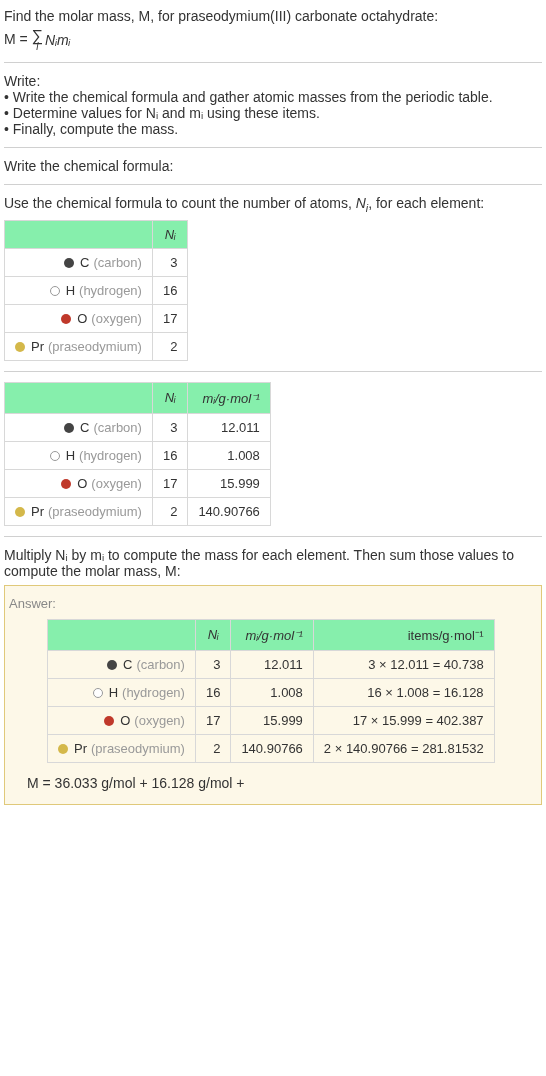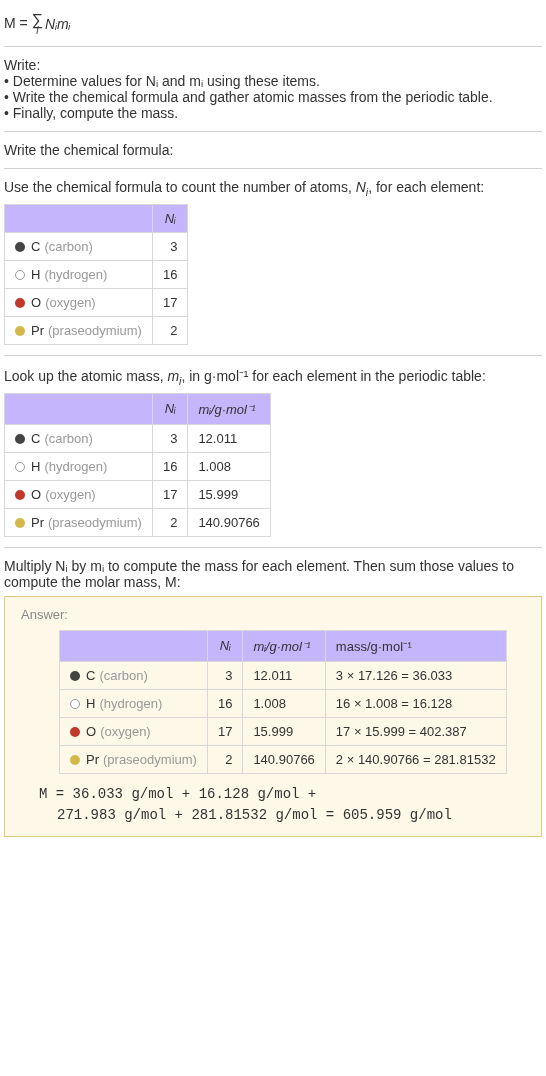--- a/index.html
+++ b/index.html
@@ -13,51 +13,52 @@
 }
 .section { margin-bottom: 6px; }
 .hr { border: none; border-top: 1px solid #d0d0d0; margin: 10px 0; }
 .formula-line { margin: 4px 0; }
 .sub { vertical-align: sub; font-size: 0.75em; }
 .sigma { font-size: 16px; }
 .under { font-size: 10px; display:block; text-align:center; margin-top:-2px; }
 .sigma-wrap { display:inline-block; vertical-align: middle; text-align:center; line-height:1; }
 .after-sigma { display:inline-block; vertical-align: middle; margin-left:2px; }
 table { border-collapse: collapse; margin: 6px 0; }
-td, th { border: 1px solid #d8d8d8; padding: 6px 10px; font-size: 13px; font-weight: normal; text-align: left; }
-th { background: #c4b5fd; }
+td, th { border: 1px solid #d8d8d8; padding: 6px 10px; font-size: 13px; font-weight: normal; text-align: right; }
+th { background: #86efac; }
 td.center, th.center { text-align: center; }
 td.num { text-align: right; }
 .dot { display:inline-block; width:10px; height:10px; border-radius:50%; margin-right:6px; vertical-align:middle; }
 .dot-c { background:#444; }
 .dot-h { background:#fff; border:1px solid #999; }
 .dot-o { background:#c0392b; }
 .dot-pr { background:#d4b84a; }
 .elem-sym { font-weight: normal; color:#333; }
 .elem-name { color:#999; margin-left:4px; }
-.answer-box { border:1px solid #e0c97a; background:#fdf8e8; padding:10px 16px; }
+.answer-box { border:1px solid #e0c97a; background:#fdf8e8; padding:10px 4px; }
 .answer-label { color:#888; font-size:13px; margin-bottom:8px; }
 .indent { margin-left: 38px; }
-.final-calc { margin-top:10px; margin-left:18px; font-size:14px; line-height:1.5;font-family:Liberation Mono, monospace; }
+.final-calc { margin-top:10px; margin-left:18px; font-size:14px; line-height:1.5; }
 </style>
 </head>
 <body>
 
 <div class="section">
+  <div>Find the molar mass, M, for praseodymium(III) carbonate octahydrate:</div>
   <div class="formula-line">
     <span>M = </span><span class="sigma-wrap"><span class="sigma">∑</span><span class="under"><i>i</i></span></span><span class="after-sigma"><i>Nᵢmᵢ</i></span>
   </div>
 </div>
 
 <hr class="hr">
 
 <div class="section">
   <div>Write:</div>
+  <div>• Write the chemical formula and gather atomic masses from the periodic table.</div>
   <div>• Determine values for Nᵢ and mᵢ using these items.</div>
-  <div>• Write the chemical formula and gather atomic masses from the periodic table.</div>
   <div>• Finally, compute the mass.</div>
 </div>
 
 <hr class="hr">
 
 <div class="section">
   <div>Write the chemical formula:</div>
 </div>
 
 <hr class="hr">
@@ -88,23 +89,20 @@
           <td><span class="dot dot-pr"></span><span class="elem-sym">Pr</span><span class="elem-name">(praseodymium)</span></td>
           <td class="num">2</td>
         </tr>
   </tbody>
     </table>
 </div>
 
 <hr class="hr">
 
 <div class="section">
-  <div>
-    <span>Look up the atomic mass, </span><i>m<span class="sub">i</span></i><span>, in g·mol⁻¹ for each element in the periodic table:</span>
-  </div>
   <table>
     <tbody>
         <tr>
       <th></th>
       <th class="center"><i>Nᵢ</i></th>
       <th><i>mᵢ/g·mol⁻¹</i></th>
     </tr>
     <tr>
           <td><span class="dot dot-c"></span><span class="elem-sym">C</span><span class="elem-name">(carbon)</span></td>
           <td class="num">3</td>
@@ -137,27 +135,27 @@
 
 <div class="answer-box">
   <div class="answer-label">Answer:</div>
   <div class="indent">
     <table>
       <tbody>
           <tr>
         <th></th>
         <th class="center"><i>Nᵢ</i></th>
         <th><i>mᵢ/g·mol⁻¹</i></th>
-        <th>mass/g·mol⁻¹</th>
+        <th>items/g·mol⁻¹</th>
       </tr>
       <tr>
             <td><span class="dot dot-c"></span><span class="elem-sym">C</span><span class="elem-name">(carbon)</span></td>
             <td class="num">3</td>
             <td>12.011</td>
-            <td>3 × 17.126 = 36.033</td>
+            <td>3 × 12.011 = 40.738</td>
           </tr>
       <tr>
             <td><span class="dot dot-h"></span><span class="elem-sym">H</span><span class="elem-name">(hydrogen)</span></td>
             <td class="num">16</td>
             <td>1.008</td>
             <td>16 × 1.008 = 16.128</td>
           </tr>
       <tr>
             <td><span class="dot dot-o"></span><span class="elem-sym">O</span><span class="elem-name">(oxygen)</span></td>
             <td class="num">17</td>
@@ -168,15 +166,14 @@
             <td><span class="dot dot-pr"></span><span class="elem-sym">Pr</span><span class="elem-name">(praseodymium)</span></td>
             <td class="num">2</td>
             <td>140.90766</td>
             <td>2 × 140.90766 = 281.81532</td>
           </tr>
     </tbody>
       </table>
   </div>
   <div class="final-calc">
     <div>M = 36.033 g/mol + 16.128 g/mol +</div>
-    <div style="margin-left:18px">271.983 g/mol + 281.81532 g/mol = 605.959 g/mol</div>
   </div>
 </div>
 
 </body></html>

